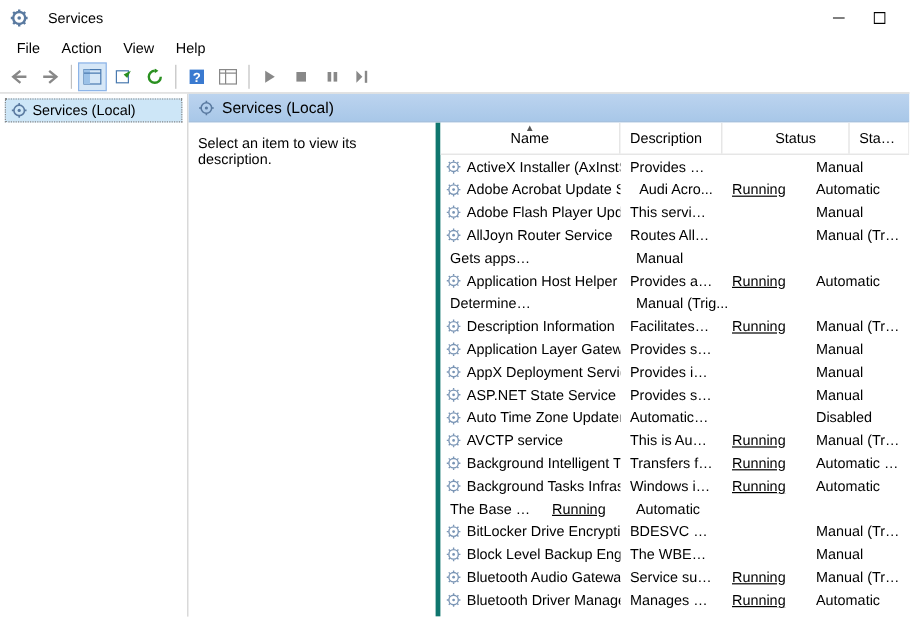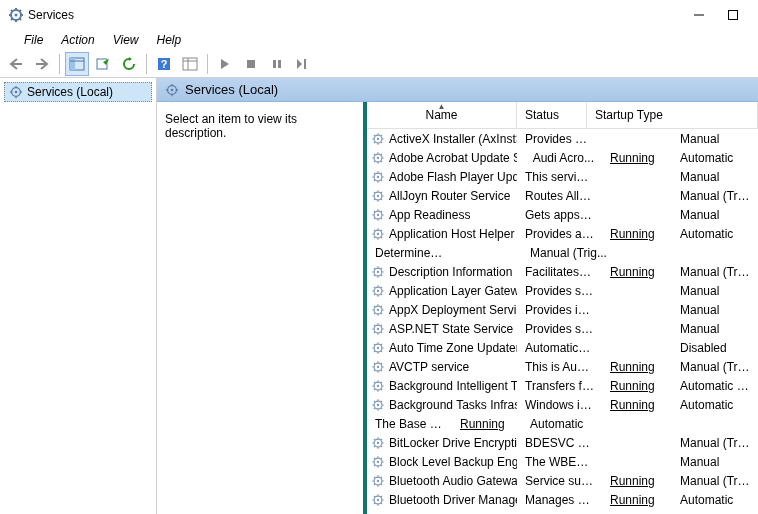--- a/index.html
+++ b/index.html
@@ -1,39 +1,39 @@
 <!DOCTYPE html>
 <html><head>
 <meta charset="utf-8">
 <style>
 * { box-sizing: border-box; margin: 0; padding: 0; }
 body { font-family: "Segoe UI", Tahoma, sans-serif; font-size: 12px; color: #000; background: #fff; width: 758px; height: 514px; overflow: hidden; display: flex; flex-direction: column; }
 .titlebar { display: flex; align-items: center; height: 30px; padding: 0 8px; }
-.titlebar .title { font-size: 12px; margin-left: 4px; }
+.titlebar .title { font-size: 12px; margin-left: 16px; }
 .titlebar .spacer { flex: 1; }
 .winbtn { width: 34px; height: 22px; display: flex; align-items: center; justify-content: center; }
-.menubar { display: flex; gap: 2px; height: 20px; padding: 0 16px; align-items: center; font-style: italic; }
+.menubar { display: flex; gap: 2px; height: 20px; padding: 0 6px; align-items: center; }
 .menubar .item { padding: 2px 8px; font-size: 12px; }
 .toolbar { display: flex; align-items: center; height: 28px; padding: 2px 4px; gap: 2px; border-bottom: 1px solid #d0d0d0; }
 .tbtn { width: 24px; height: 24px; display: flex; align-items: center; justify-content: center; border: 1px solid transparent; }
 .tbtn.framed { border: 1px solid #8cb4e8; background: #d6e7f7; }
 .tsep { width: 1px; height: 20px; background: #c0c0c0; margin: 0 3px; }
 .main { flex: 1; display: flex; overflow: hidden; }
 .tree { width: 157px; border-right: 1px solid #d0d0d0; padding-top: 4px; background: #fff; }
 .tree-item { display: flex; align-items: center; gap: 4px; padding: 2px 4px; margin: 0 4px; border: 1px dotted #888; background: #cde6f7; }
 .detail { flex: 1; display: flex; flex-direction: column; overflow: hidden; }
 .detail-header { background: linear-gradient(#bcd4ef, #a8c7e8); border-bottom: 1px solid #95b5d8; padding: 4px 8px; display: flex; align-items: center; gap: 6px; font-size: 13px; }
 .detail-body { flex: 1; display: flex; overflow: hidden; }
 .desc-pane { width: 210px; padding: 10px 8px; font-size: 12px; border-right: 4px solid #0f766e; }
 .list-pane { flex: 1; overflow: auto; }
 .cols { display: flex; border-bottom: 1px solid #e0e0e0; position: sticky; top: 0; background: #fff; }
 .col { padding: 6px 8px; font-size: 12px; font-weight: normal; color: #000; border-right: 1px solid #e0e0e0; white-space: nowrap; overflow: hidden; text-overflow: ellipsis; position: relative; }
 .col.nm { width: 150px; text-align: center; }
 .col.ds { width: 85px; }
-.col.st { width: 70px; }
+.col.st { width: 70px; margin-left: 36px; }
 .col.su { flex: 1; }
 .sort-caret { position: absolute; top: 0; left: 50%; transform: translateX(-50%); font-size: 8px; color: #555; }
 .rows { }
 .row { display: flex; align-items: center; height: 19px; }
 .cell { padding: 1px 8px; font-size: 12px; white-space: nowrap; overflow: hidden; text-overflow: ellipsis; }
 .cell.nm { width: 150px; display: flex; align-items: center; gap: 4px; padding-left: 4px; }
 .cell.ds { width: 85px; text-align: right; }
 .cell.st { width: 70px; text-decoration: underline; }
 .cell.su { flex: 1; }
 .gear { flex: none; }
@@ -187,20 +187,21 @@
       </span>
       <span>Services (Local)</span>
     </div>
     <div class="detail-body">
       <div class="desc-pane">
         <span>Select an item to view its description.</span>
       </div>
       <div class="list-pane">
         <div class="cols">
           <div class="col nm"><span class="sort-caret">▲</span><span>Name</span></div>
+          <div class="col ds">Description</div>
           <div class="col st">Status</div>
           <div class="col su">Startup Type</div>
         </div>
         <div class="rows" id="rows">
             <div class="row">
               <div class="cell nm">
                 <span class="gear">
                   <svg width="14" height="14" viewBox="0 0 16 16">
                     <circle cx="8" cy="8" r="4.5" fill="none" stroke="#7a95b5" stroke-width="1.3"></circle>
                     <circle cx="8" cy="8" r="1.3" fill="#7a95b5"></circle>
@@ -288,39 +289,20 @@
                     </g>
                   </svg>
                 </span>
                 <span>AllJoyn Router Service</span>
               </div>
               <div class="cell ds">Routes AllJo...</div>
               <div class="cell st"></div>
               <div class="cell su">Manual (Trig...</div>
             </div>
             <div class="row">
-              <div class="cell nm">
-                <span class="gear">
-                  <svg width="14" height="14" viewBox="0 0 16 16">
-                    <circle cx="8" cy="8" r="4.5" fill="none" stroke="#7a95b5" stroke-width="1.3"></circle>
-                    <circle cx="8" cy="8" r="1.3" fill="#7a95b5"></circle>
-                    <g stroke="#7a95b5" stroke-width="1.3">
-                      <line x1="8" y1="1.5" x2="8" y2="3.2"></line>
-                      <line x1="8" y1="12.8" x2="8" y2="14.5"></line>
-                      <line x1="1.5" y1="8" x2="3.2" y2="8"></line>
-                      <line x1="12.8" y1="8" x2="14.5" y2="8"></line>
-                      <line x1="3.4" y1="3.4" x2="4.6" y2="4.6"></line>
-                      <line x1="11.4" y1="11.4" x2="12.6" y2="12.6"></line>
-                      <line x1="3.4" y1="12.6" x2="4.6" y2="11.4"></line>
-                      <line x1="11.4" y1="4.6" x2="12.6" y2="3.4"></line>
-                    </g>
-                  </svg>
-                </span>
-                <span>App Readiness</span>
-              </div>
               <div class="cell ds">Gets apps re...</div>
               <div class="cell st"></div>
               <div class="cell su">Manual</div>
             </div>
             <div class="row">
               <div class="cell nm">
                 <span class="gear">
                   <svg width="14" height="14" viewBox="0 0 16 16">
                     <circle cx="8" cy="8" r="4.5" fill="none" stroke="#7a95b5" stroke-width="1.3"></circle>
                     <circle cx="8" cy="8" r="1.3" fill="#7a95b5"></circle>

